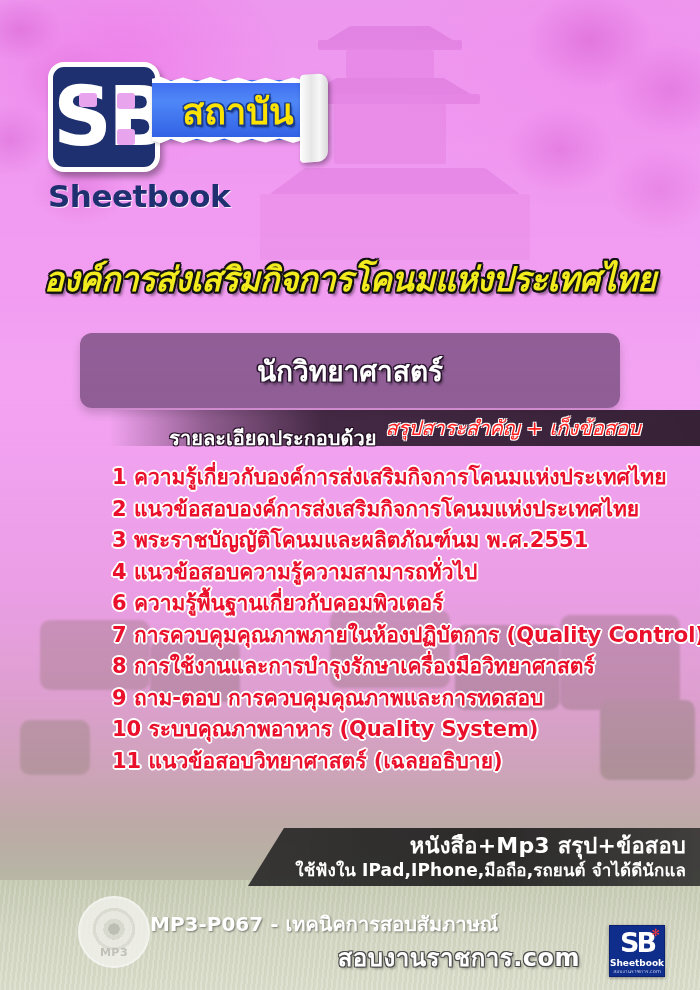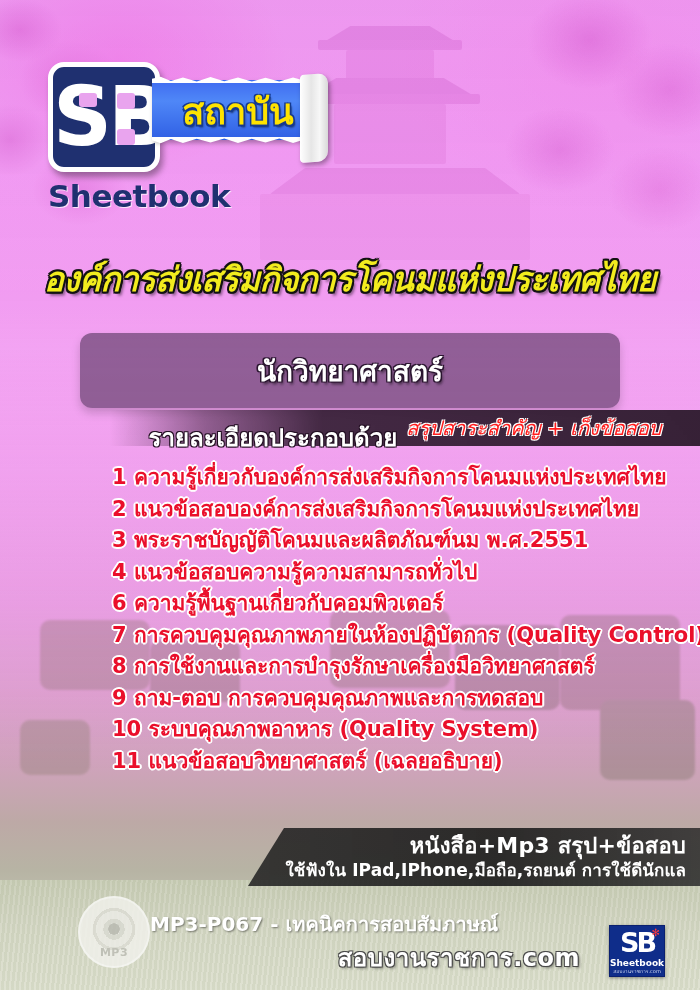--- a/index.html
+++ b/index.html
@@ -177,21 +177,21 @@
     text-shadow:-1.4px -1.4px 0 #2b1630,1.4px -1.4px 0 #2b1630,-1.4px 1.4px 0 #2b1630,1.4px 1.4px 0 #2b1630, 2px 3px 3px rgba(0,0,0,.5);
   }
 
   
   .detail-strip{
     position:absolute;left:110px;top:410px;width:590px;height:36px;
     background:linear-gradient(90deg, rgba(70,40,70,0) 0%, rgba(66,38,66,.55) 16%, rgba(52,30,52,.92) 36%, rgba(44,26,44,.95) 100%);
     display:flex;align-items:center;justify-content:center;
   }
   .detail-strip .lbl{
-    color:#ffffff;font-size:24px;font-weight:bold;
+    color:#ffffff;font-size:20px;font-weight:bold;
     text-shadow:-1px -1px 0 #241024,1px -1px 0 #241024,-1px 1px 0 #241024,1px 1px 0 #241024;
     margin-top:19px;
   }
   .detail-strip .hl{
     color:#ff1d1d;font-size:20px;font-weight:normal;font-style:italic;margin-left:9px;
     text-shadow:-1px -1px 0 #ffffff,1px -1px 0 #ffffff,-1px 1px 0 #ffffff,1px 1px 0 #ffffff;
   }
 
   
   .topics{
@@ -326,21 +326,21 @@
     <div class="topic">6 ความรู้พื้นฐานเกี่ยวกับคอมพิวเตอร์</div>
     <div class="topic">7 การควบคุมคุณภาพภายในห้องปฏิบัตการ (Quality Control)</div>
     <div class="topic">8 การใช้งานและการบำรุงรักษาเครื่องมือวิทยาศาสตร์</div>
     <div class="topic">9 ถาม-ตอบ การควบคุมคุณภาพและการทดสอบ</div>
     <div class="topic">10 ระบบคุณภาพอาหาร (Quality System)</div>
     <div class="topic">11 แนวข้อสอบวิทยาศาสตร์ (เฉลยอธิบาย)</div>
   </div>
 
   <div class="promo">
     <div class="l1">หนังสือ+Mp3 สรุป+ข้อสอบ</div>
-    <div class="l2">ใช้ฟังใน IPad,IPhone,มือถือ,รถยนต์ การใช้ดีนักแล</div>
+    <div class="l2">ใช้ฟังใน IPad,IPhone,มือถือ,รถยนต์ จำได้ดีนักแล</div>
   </div>
 
   <div class="mp3-disc">
     <div class="mp3-word">MP3</div>
   </div>
   <div class="mp3-line">MP3-P067 - เทคนิคการสอบสัมภาษณ์</div>
   <div class="site-line">สอบงานราชการ.com</div>
   <div class="foot-logo">
     <span class="fl-star">✻</span>
     <div class="fl-sb">SB</div>

